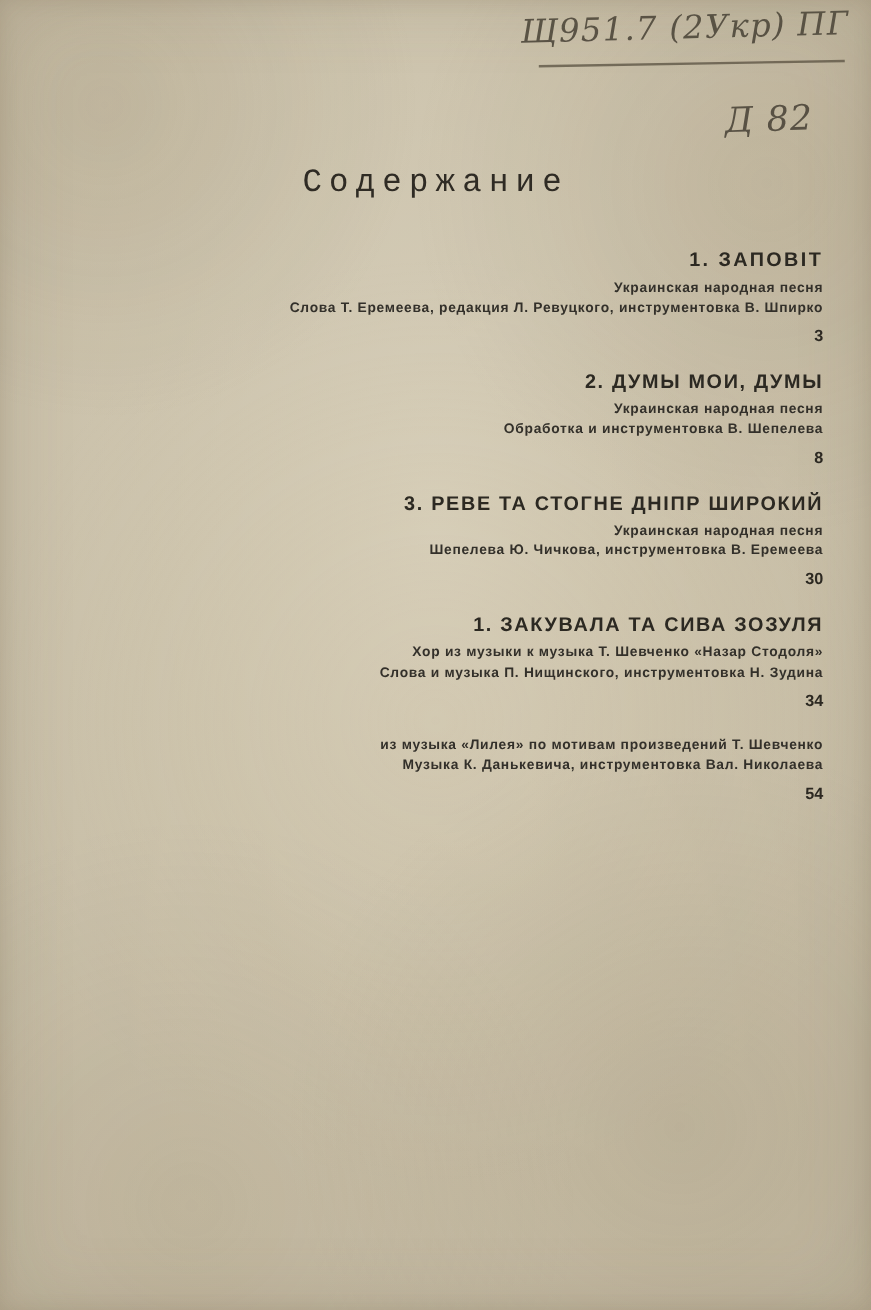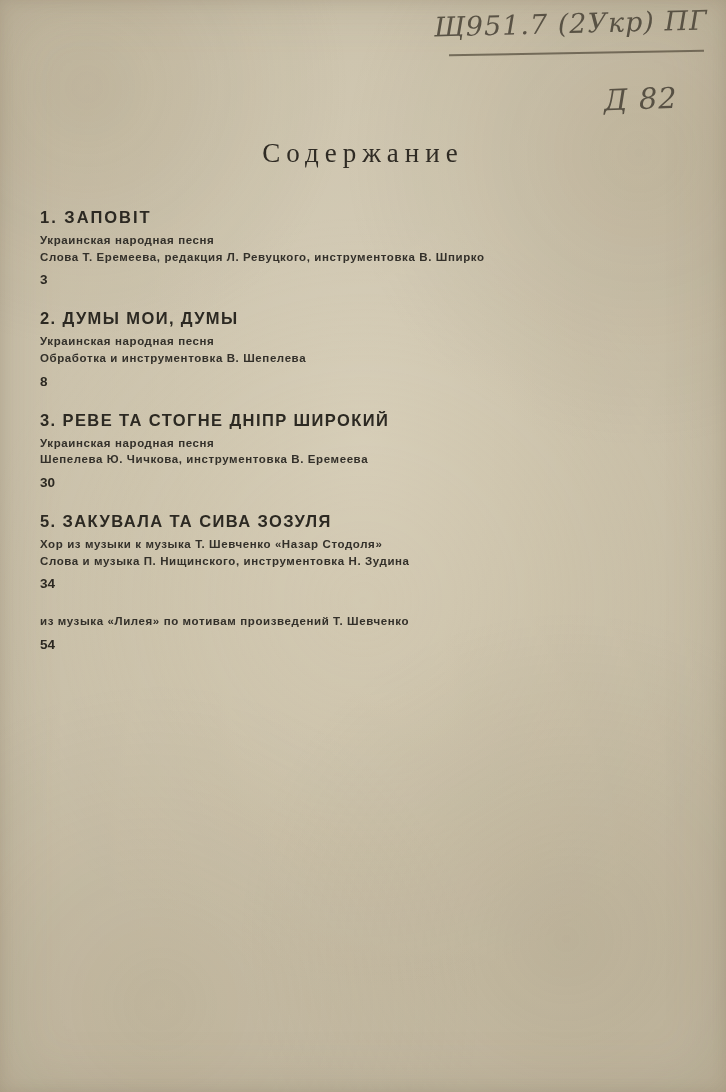--- a/index.html
+++ b/index.html
@@ -78,34 +78,34 @@
     transform: rotate(-2deg);
   }
 
   
   .doc-title {
     position: absolute;
     top: 138px;
     left: 0;
     right: 0;
     text-align: center;
-    font-family: Liberation Serif, serif;
+    font-family: Liberation Mono, monospace;
     font-size: 27px;
     letter-spacing: 6px;
     color: #2f2b24;
   }
 
   .contents {
     position: absolute;
     top: 208px;
     left: 40px;
     right: 40px;
   }
   .entry {
-    text-align: left;
+    text-align: right;
     margin-bottom: 22px;
   }
   .entry-title {
     font-size: 16.5px;
     font-weight: bold;
     letter-spacing: 1.4px;
     color: #2c2922;
     margin-bottom: 5px;
   }
   .entry-sub {
@@ -153,27 +153,28 @@
     </div>
 
     <div class="entry">
       <div class="entry-title">3. РЕВЕ ТА СТОГНЕ ДНІПР ШИРОКИЙ</div>
       <div class="entry-sub">Украинская народная песня</div>
       <div class="entry-sub">Шепелева Ю. Чичкова, инструментовка В. Еремеева</div>
       <div class="entry-page">30</div>
     </div>
 
     <div class="entry">
-      <div class="entry-title">5. ЗАКУВАЛА ТА СИВА ЗОЗУЛЯ</div>
+      <div class="entry-title">1. ЗАКУВАЛА ТА СИВА ЗОЗУЛЯ</div>
       <div class="entry-sub">Хор из музыки к музыка Т. Шевченко «Назар Стодоля»</div>
       <div class="entry-sub">Слова и музыка П. Нищинского, инструментовка Н. Зудина</div>
       <div class="entry-page">34</div>
     </div>
 
     <div class="entry">
       <div class="entry-sub">из музыка «Лилея» по мотивам произведений Т. Шевченко</div>
+      <div class="entry-sub">Музыка К. Данькевича, инструментовка Вал. Николаева</div>
       <div class="entry-page">54</div>
     </div>
 
   </div>
 
   <div class="edge-shade"></div>
 </div>
 
 </body></html>

